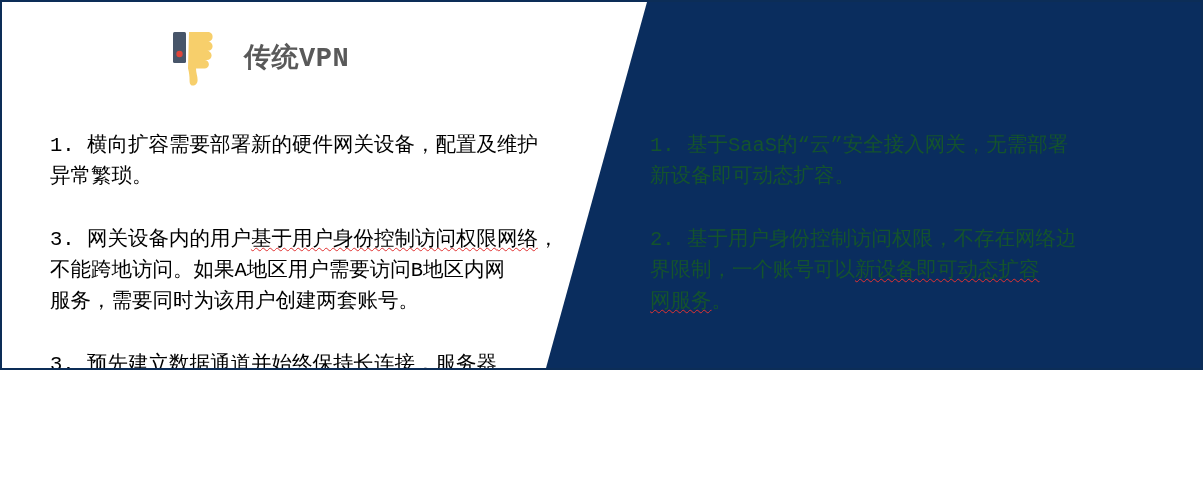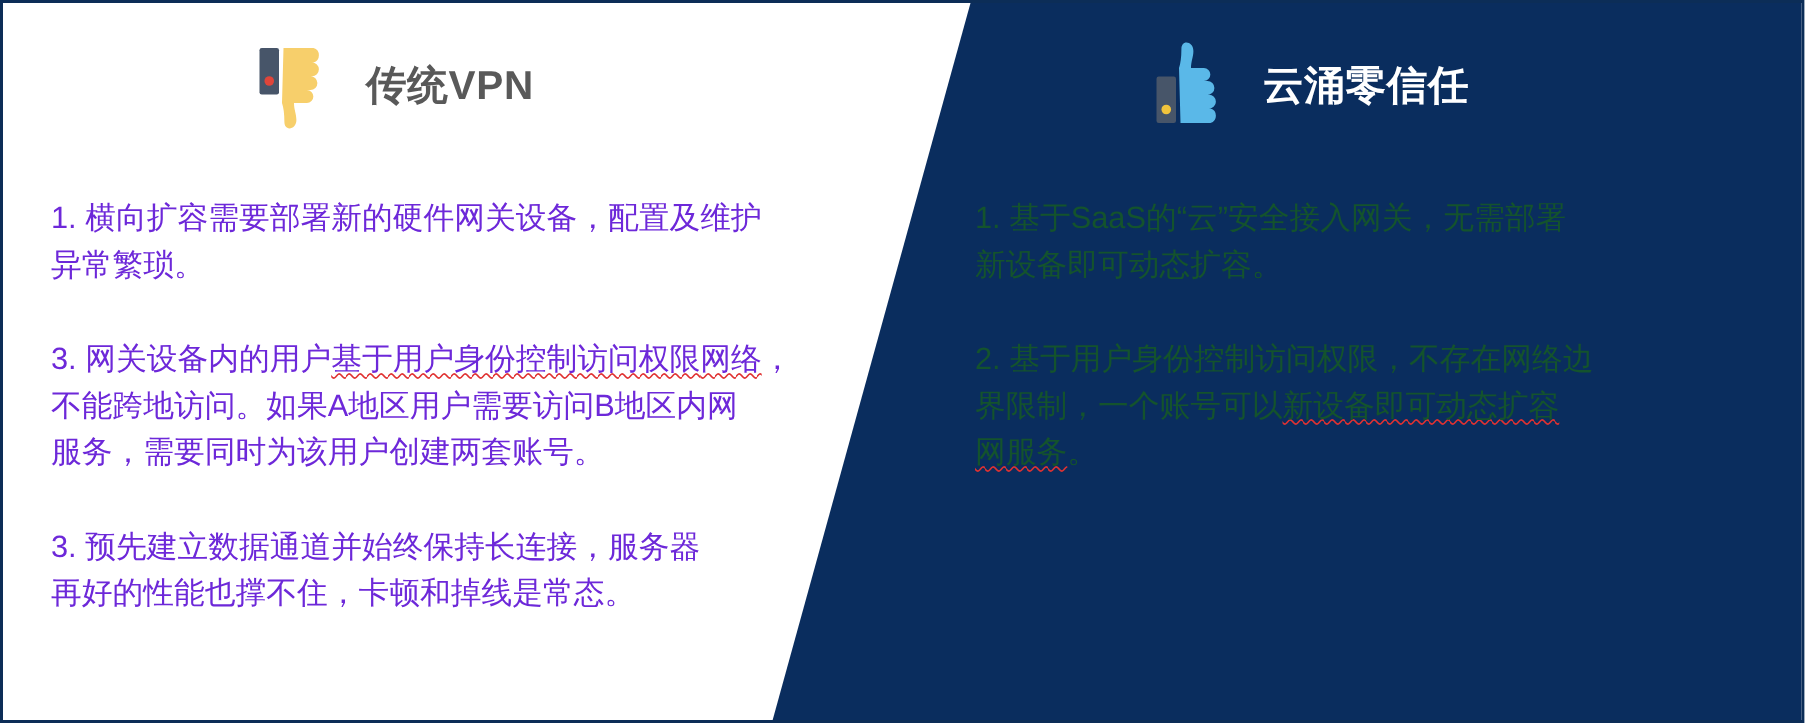--- a/index.html
+++ b/index.html
@@ -4,26 +4,26 @@
 <style>
   html, body {
     margin: 0;
     padding: 0;
     background: #ffffff;
   }
 
   #slide {
     position: relative;
     width: 1203px;
-    height: 482px;
+    height: 370px;
     box-sizing: border-box;
     background: #ffffff;
     border: 2px solid #0c2d57;
     overflow: hidden;
-    font-family: Liberation Sans, sans-serif;
+    font-family: Liberation Mono, monospace;
   }
 
   
   #dark-panel {
     position: absolute;
     top: 0;
     left: 0;
     width: 1203px;
     height: 482px;
     background: #0a2d5e;
@@ -96,21 +96,21 @@
   #right-column .body-list { padding-left: 0px;  padding-right: 30px; }
 
   .para {
     font-size: 20.5px;
     line-height: 31px;
     margin: 0 0 32px 0;
     text-align: left;
     white-space: pre-wrap;
   }
 
-  #left-column  .para { color: #6d28d9; }
+  #left-column  .para { color: #000000; margin-left: 16px; }
   #right-column .para { color: #14532d; }
 
   .para:last-child { margin-bottom: 0; }
 
   
   .sq {
     text-decoration: underline;
     text-decoration-color: #e03131;
     text-decoration-style: wavy;
     text-decoration-thickness: 1px;
@@ -144,31 +144,20 @@
       <li class="para"><span>3. 网关设备内的用户</span><span class="sq">基于用户身份控制访问权限</span><span class="sq">网络</span><span>，
 不能跨地访问。如果A地区用户需要访问B地区内网
 服务，需要同时为该用户创建两套账号。</span></li>
       <li class="para"><span>3. 预先建立数据通道并始终保持长连接，服务器
 再好的性能也撑不住，卡顿和掉线是常态。</span></li>
     </ul>
   </div>
 
   <div id="right-column" class="column">
 
-    <div id="right-header" class="header-row">
-      <svg class="thumb-icon" viewBox="0 0 58 58">
-        <rect x="3" y="23" width="13" height="31" rx="1.5" fill="#475569"></rect>
-        <circle cx="9.5" cy="45" r="3.2" fill="#f0c33c"></circle>
-        <path d="M19 54 h20 a5 5 0 0 0 0 -9.6 h-1 a4.6 4.6 0 0 0 0 -9.2 h-1 a4.6 4.6 0 0 0 0 -9.2 h-2.4
-                 a4.3 4.3 0 0 0 0 -8.6 h-8.6
-                 c0 -4.5 1.6 -7.4 1.6 -11.4 c0 -3.6 -2.4 -5.6 -4.6 -5.6 c-2.1 0 -3.4 1.7 -3.4 4.2
-                 c0 5.6 -0.6 9.9 -1.6 12.8 z" fill="#5ab8e8"></path>
-      </svg>
-      <div id="right-title" class="title">云涌零信任</div>
-    </div>
 
     <ul class="body-list">
       <li class="para"><span>1. 基于SaaS的“云”安全接入网关，无需部署
 新设备即可动态扩容。</span></li>
       <li class="para"><span>2. 基于用户身份控制访问权限，不存在网络边
 界限制，一个账号可以</span><span class="sq">新设备即可动态扩容</span><span>
 </span><span class="sq">网服务</span><span>。</span></li>
     </ul>
   </div>
 

